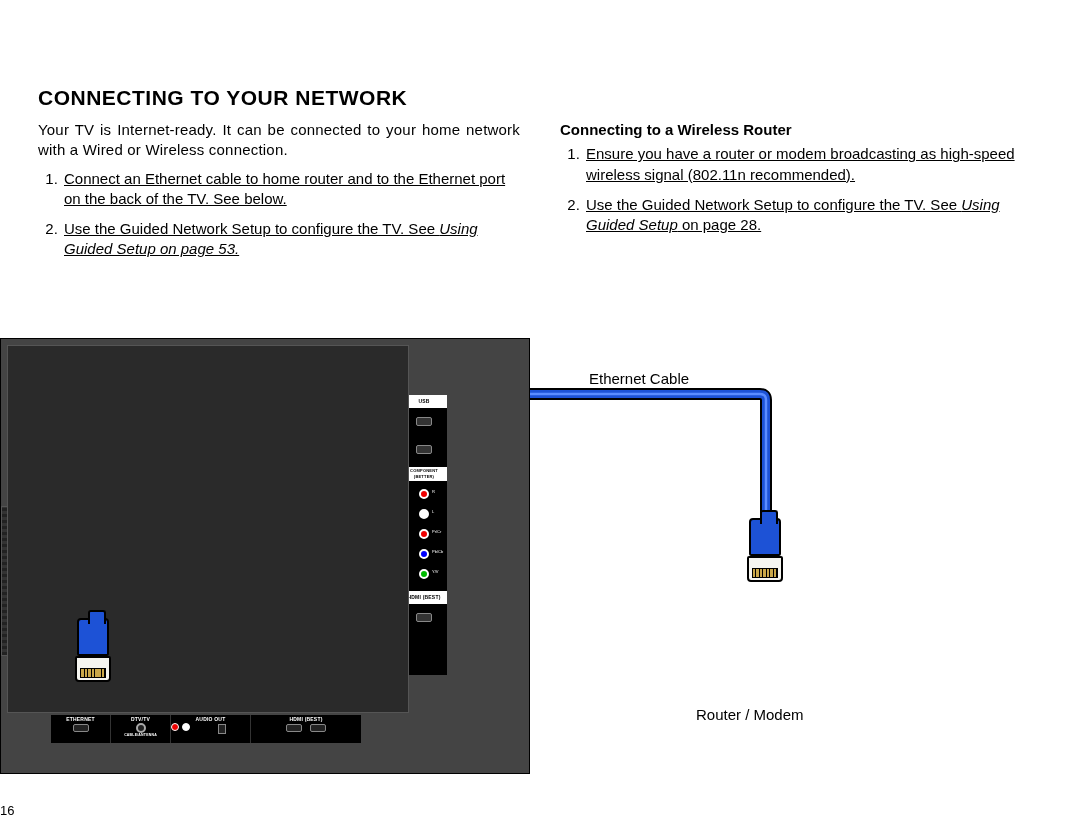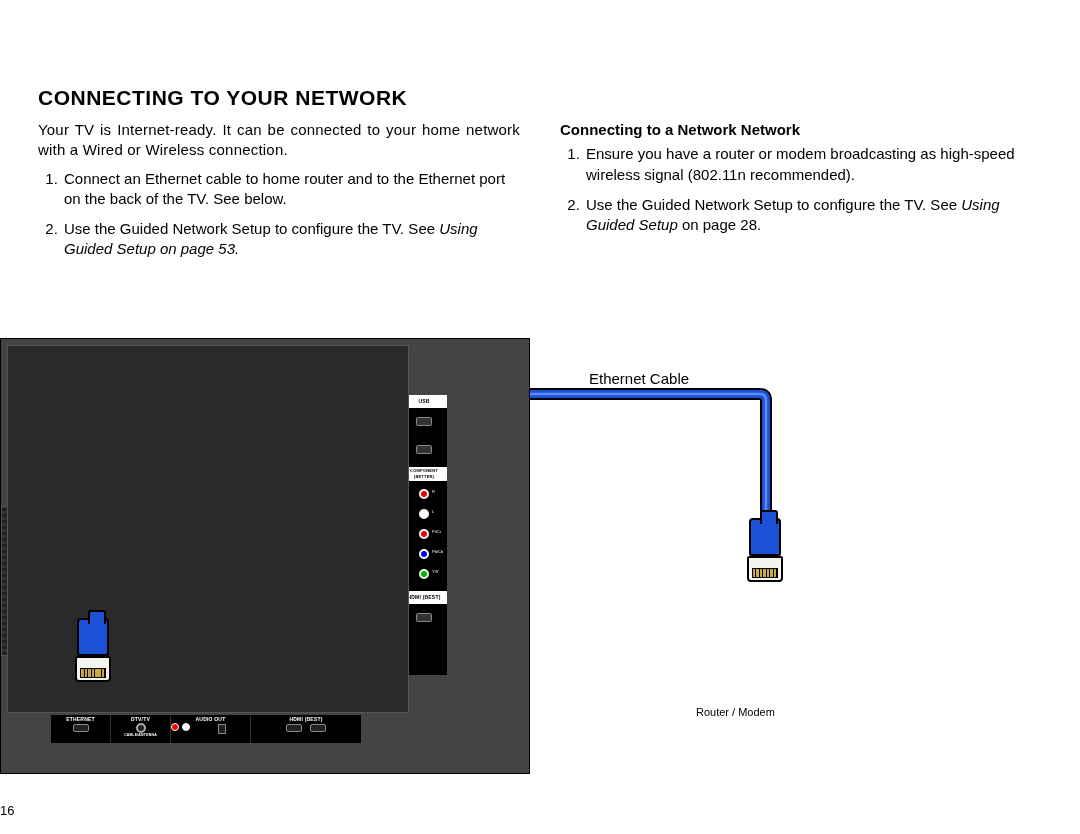--- a/index.html
+++ b/index.html
@@ -48,37 +48,38 @@
   }
   .sub-heading {
     font-weight: 700;
     font-size: 15px;
     margin-bottom: 4px;
   }
   ol.steps {
     list-style: decimal;
     padding-left: 24px;
     margin-bottom: 10px;
+    text-decoration: underline;
   }
   ol.steps li {
     margin-bottom: 10px;
     padding-left: 2px;
   }
   .italic { font-style: italic; }
   .label-ethernet-cable {
     position: absolute;
     top: 370px;
     left: 589px;
     font-size: 15px;
   }
   .label-router-modem {
     position: absolute;
     top: 706px;
     left: 696px;
-    font-size: 11px;
+    font-size: 15px;
   }
   .page-num {
     position: absolute;
     bottom: 16px;
     left: 0;
     width: 100%;
     font-size: 13px;
   }
   
   .diagram {
@@ -219,21 +220,21 @@
     <div class="col">
       <p class="intro">Your TV is Internet-ready. It can be connected to your home network with a Wired or Wireless connection.</p>
       <ol class="steps">
         <li>Connect an Ethernet cable to home router and to the Ethernet port on the back of the TV. See below.</li>
         <li>
           <span>Use the Guided Network Setup to configure the TV. See </span><span class="italic">Using Guided Setup on page 53.</span>
         </li>
       </ol>
     </div>
     <div class="col">
-      <p class="sub-heading">Connecting to a Network Network</p>
+      <p class="sub-heading">Connecting to a Wireless Router</p>
       <ol class="steps">
         <li>Ensure you have a router or modem broadcasting as high-speed wireless signal (802.11n recommended).</li>
         <li>
           <span>Use the Guided Network Setup to configure the TV. See </span><span class="italic">Using Guided Setup</span><span> on page 28.</span>
         </li>
       </ol>
     </div>
   </div>
 
   <div class="label-ethernet-cable">Ethernet Cable</div>

